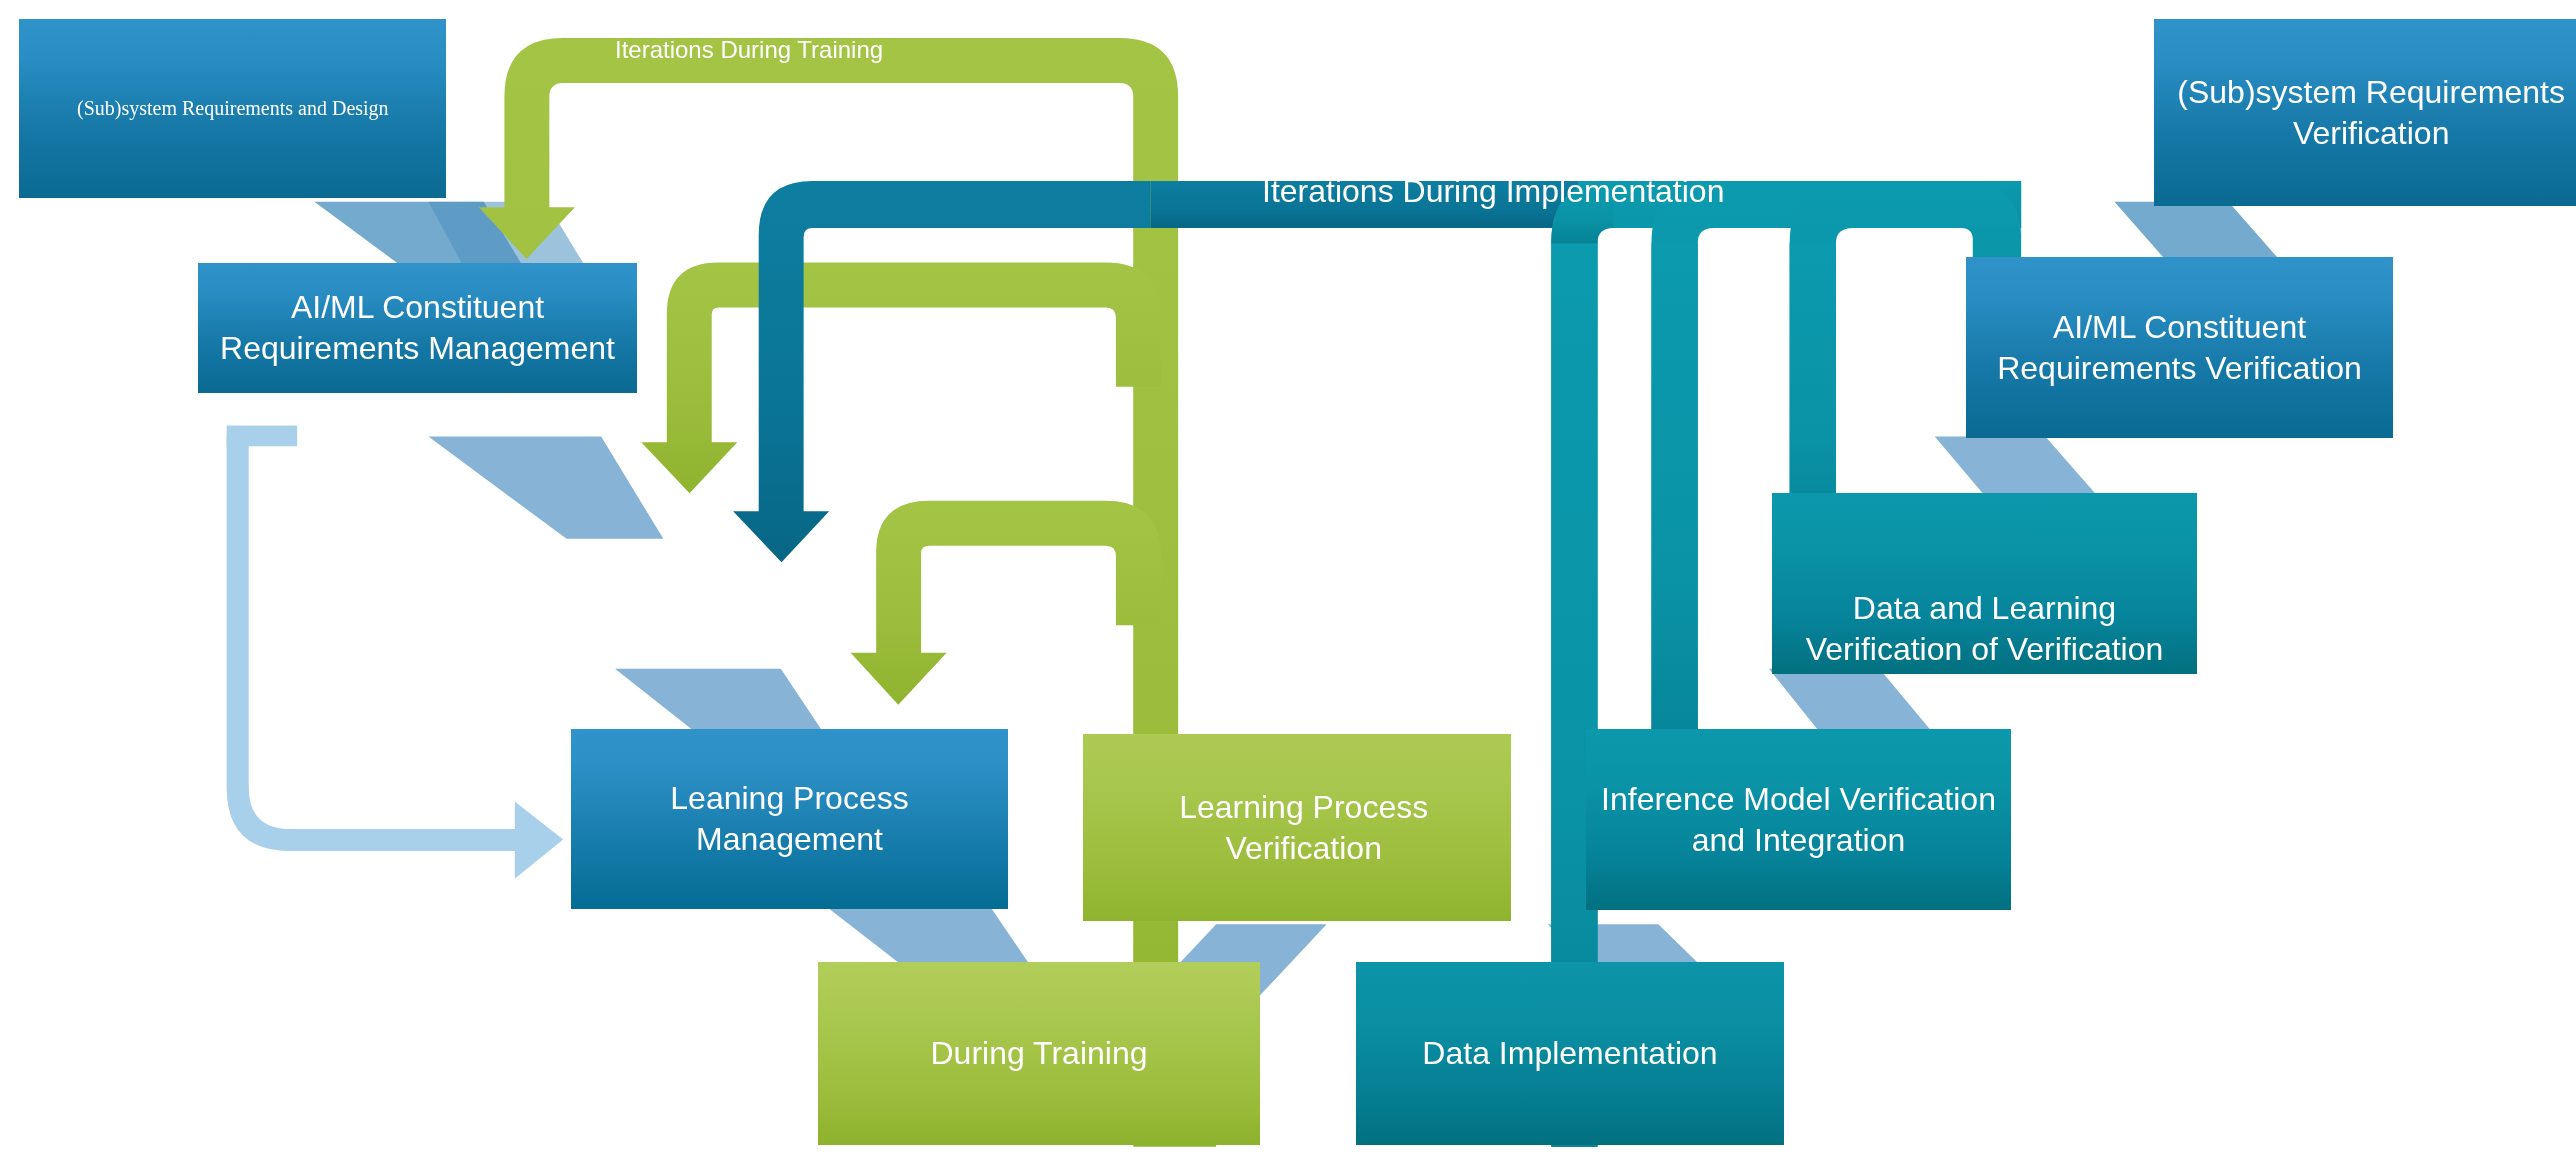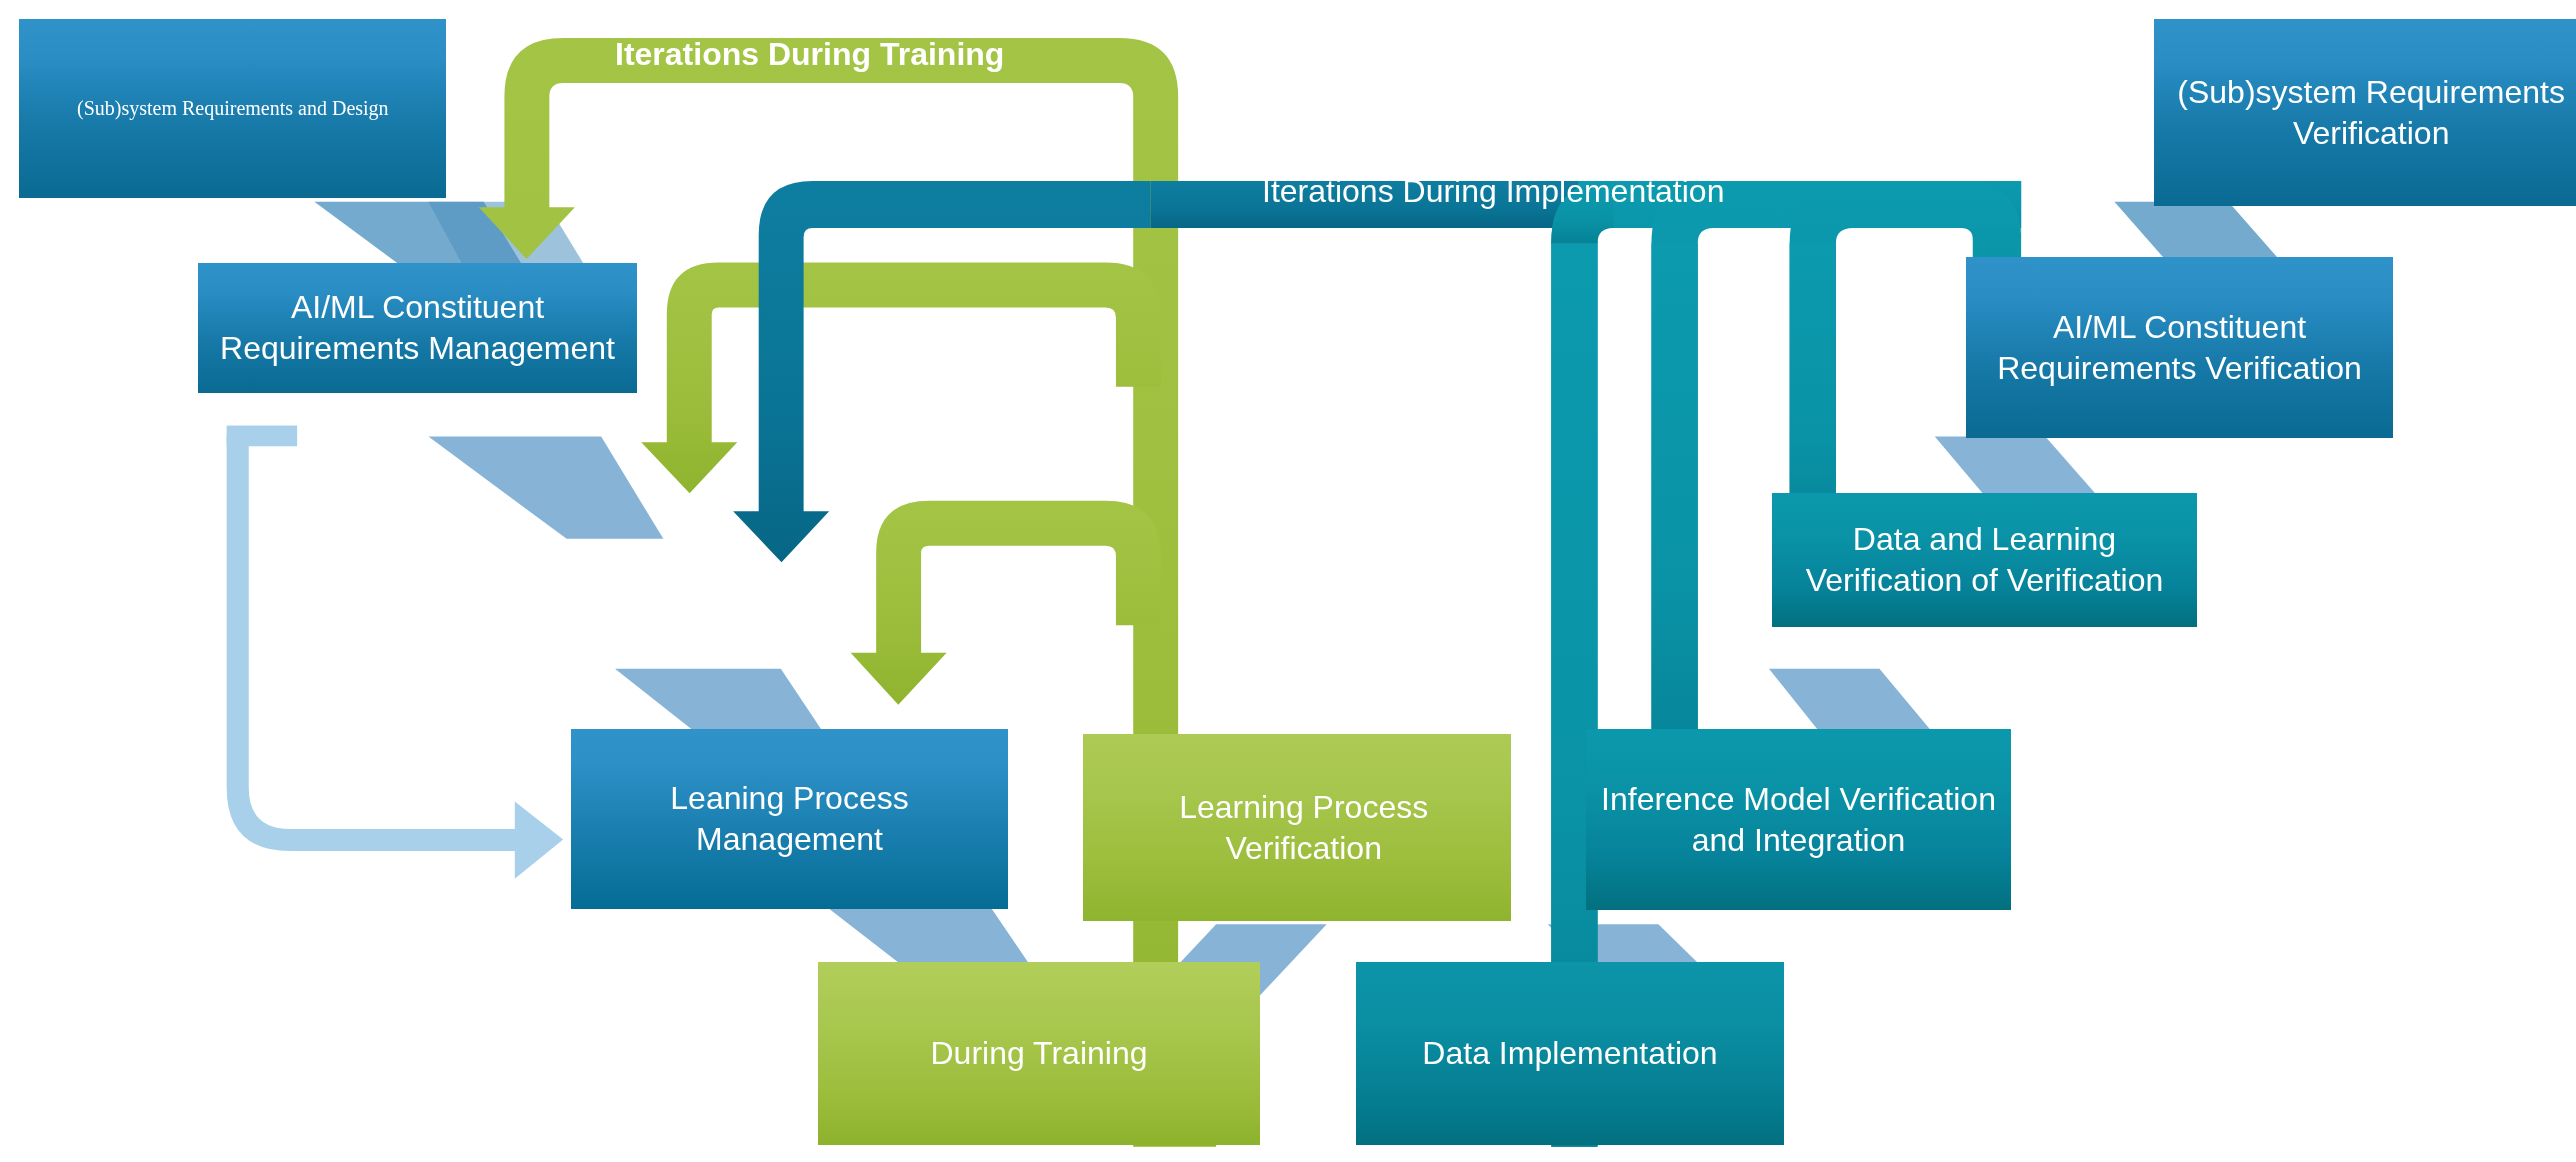--- a/index.html
+++ b/index.html
@@ -221,21 +221,21 @@
       <rect x="2590" y="352" width="67" height="450" fill="url(#gTeal)"></rect>
     </g>
 
     <g>
       <path d="M 1665,262 L 2840,262 Q 2925,262 2925,347 L 2925,262 Z" fill="url(#gTeal)"></path>
       <rect x="1665" y="262" width="1260" height="68" fill="url(#gTeal)" opacity="0.0"></rect>
     </g>
 
   </svg>
 
-  <div class="loop-label" style="left:615px;top:36px;font-size:32px;font-weight:bold;">Iterations During Training</div>
+  <div class="loop-label" style="left:615px;top:36px;font-size:24px;">Iterations During Training</div>
 
   <div class="loop-label" style="left:1262px;top:173px;font-size:32px;">Iterations During Implementation</div>
 
   <div class="node n-blue-grad" style="left:19.3px;top:19.3px;width:427px;height:179px;font-size:20px;font-family:Liberation Serif, serif;">
     <span>(Sub)system Requirements and Design</span>
   </div>
 
   <div class="node n-blue-grad" style="left:198px;top:247px;width:439px;height:130px;font-size:32px;margin-top:16px;">
     <span>AI/ML Constituent Requirements Management</span>
   </div>
@@ -254,21 +254,21 @@
   </div>
 
   <div class="node n-teal-flat" style="left:1356px;top:962px;width:428px;height:183px;font-size:32px;">
     <span>Data Implementation</span>
   </div>
 
   <div class="node n-teal-grad" style="left:1586px;top:729px;width:425px;height:181px;font-size:32px;">
     <span>Inference Model Verification and Integration</span>
   </div>
 
-  <div class="node n-teal-grad" style="left:1772px;top:493px;width:425px;height:134px;font-size:32px;">
+  <div class="node n-teal-grad" style="left:1772px;top:493px;width:425px;height:181px;font-size:32px;align-items:flex-end;">
     <span>Data and Learning Verification of Verification</span>
   </div>
 
   <div class="node n-blue-grad" style="left:1966px;top:257px;width:427px;height:181px;font-size:32px;">
     <span>AI/ML Constituent Requirements Verification</span>
   </div>
 
   <div class="node n-blue-grad" style="left:2154px;top:19.3px;width:422px;height:187px;font-size:32px;padding-left:22px;">
     <span>(Sub)system Requirements Verification</span>
   </div>

